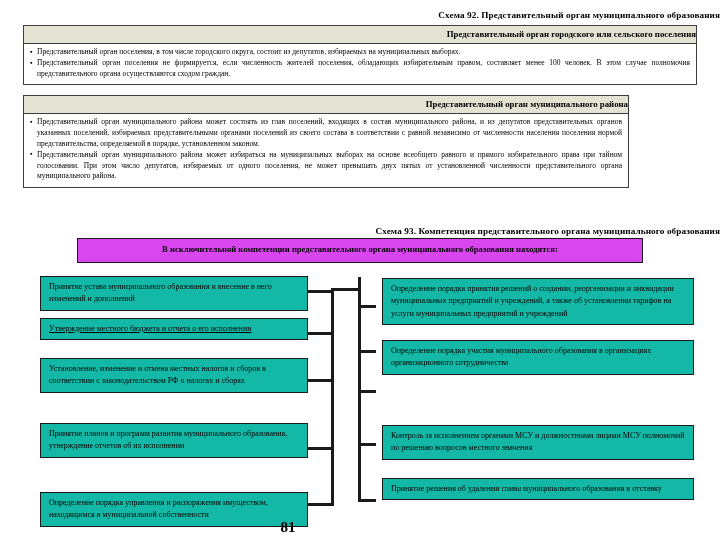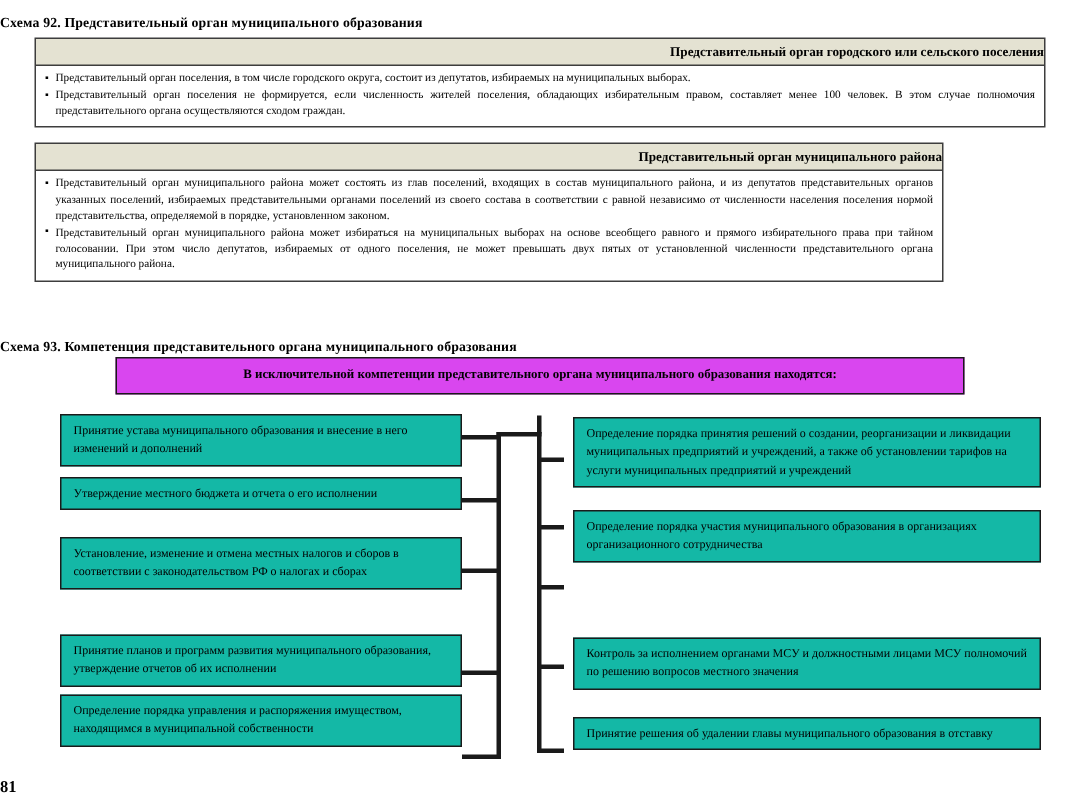--- a/index.html
+++ b/index.html
@@ -18,21 +18,21 @@
 
   .slide {
     position: relative;
     width: 720px;
     height: 540px;
     box-sizing: border-box;
   }
 
   
   .scheme-title {
-    text-align: left;
+    text-align: right;
     font-weight: bold;
     font-size: 9.2px;
     letter-spacing: 0.1px;
     line-height: 12px;
   }
   .scheme92-title {
     position: absolute;
     left: 0;
     top: 9px;
     width: 720px;
@@ -117,23 +117,23 @@
     padding: 4px 0 4px 8px;
   }
   .node-left  { left: 40px;  width: 268px; }
   .node-right { left: 382px; width: 312px; }
 
   .page-number {
     position: absolute;
     left: 0;
     top: 519px;
     width: 576px;
-    text-align: left;
+    text-align: center;
     font-weight: bold;
-    font-size: 11px;
+    font-size: 15px;
   }
 </style>
 </head>
 <body>
 
 <div class="slide">
 
   <div class="scheme-title scheme92-title">Схема 92. Представительный орган муниципального образования</div>
 
   <div class="panel" id="panel-settlement">
@@ -167,24 +167,24 @@
   <div class="conn h-branch" style="left:308px; top:447px; width:26px;"></div>
   <div class="conn h-branch" style="left:308px; top:503px; width:26px;"></div>
 
   <div class="conn h-branch" style="left:358px; top:305px; width:18px;"></div>
   <div class="conn h-branch" style="left:358px; top:350px; width:18px;"></div>
   <div class="conn h-branch" style="left:358px; top:390px; width:18px;"></div>
   <div class="conn h-branch" style="left:358px; top:443px; width:18px;"></div>
   <div class="conn h-branch" style="left:358px; top:499px; width:18px;"></div>
 
   <div class="node node-left" style="top:276px;">Принятие устава муниципального образования и внесение в него изменений и дополнений</div>
-  <div class="node node-left" style="top:318px;">Утверждение местного бюджета и отчета о его исполнении</div>
+  <div class="node node-left" style="top:318px;text-decoration:underline;">Утверждение местного бюджета и отчета о его исполнении</div>
   <div class="node node-left" style="top:423px;">Принятие планов и программ развития муниципального образования, утверждение отчетов об их исполнении</div>
   <div class="node node-left" style="top:358px;">Установление, изменение и отмена местных налогов и сборов в соответствии с законодательством РФ о налогах и сборах</div>
-  <div class="node node-left" style="top:463px;">Определение порядка управления и распоряжения имуществом, находящимся в муниципальной собственности</div>
+  <div class="node node-left" style="top:492px;">Определение порядка управления и распоряжения имуществом, находящимся в муниципальной собственности</div>
 
   <div class="node node-right" style="top:278px;">Определение порядка принятия решений о создании, реорганизации и ликвидации муниципальных предприятий и учреждений, а также об установлении тарифов на услуги муниципальных предприятий и учреждений</div>
   <div class="node node-right" style="top:340px;">Определение порядка участия муниципального образования в организациях организационного сотрудничества</div>
   <div class="node node-right" style="top:425px;">Контроль за исполнением органами МСУ и должностными лицами МСУ полномочий по решению вопросов местного значения</div>
   <div class="node node-right" style="top:478px;">Принятие решения об удалении главы муниципального образования в отставку</div>
 
   <div class="page-number">81</div>
 
 </div>
 

